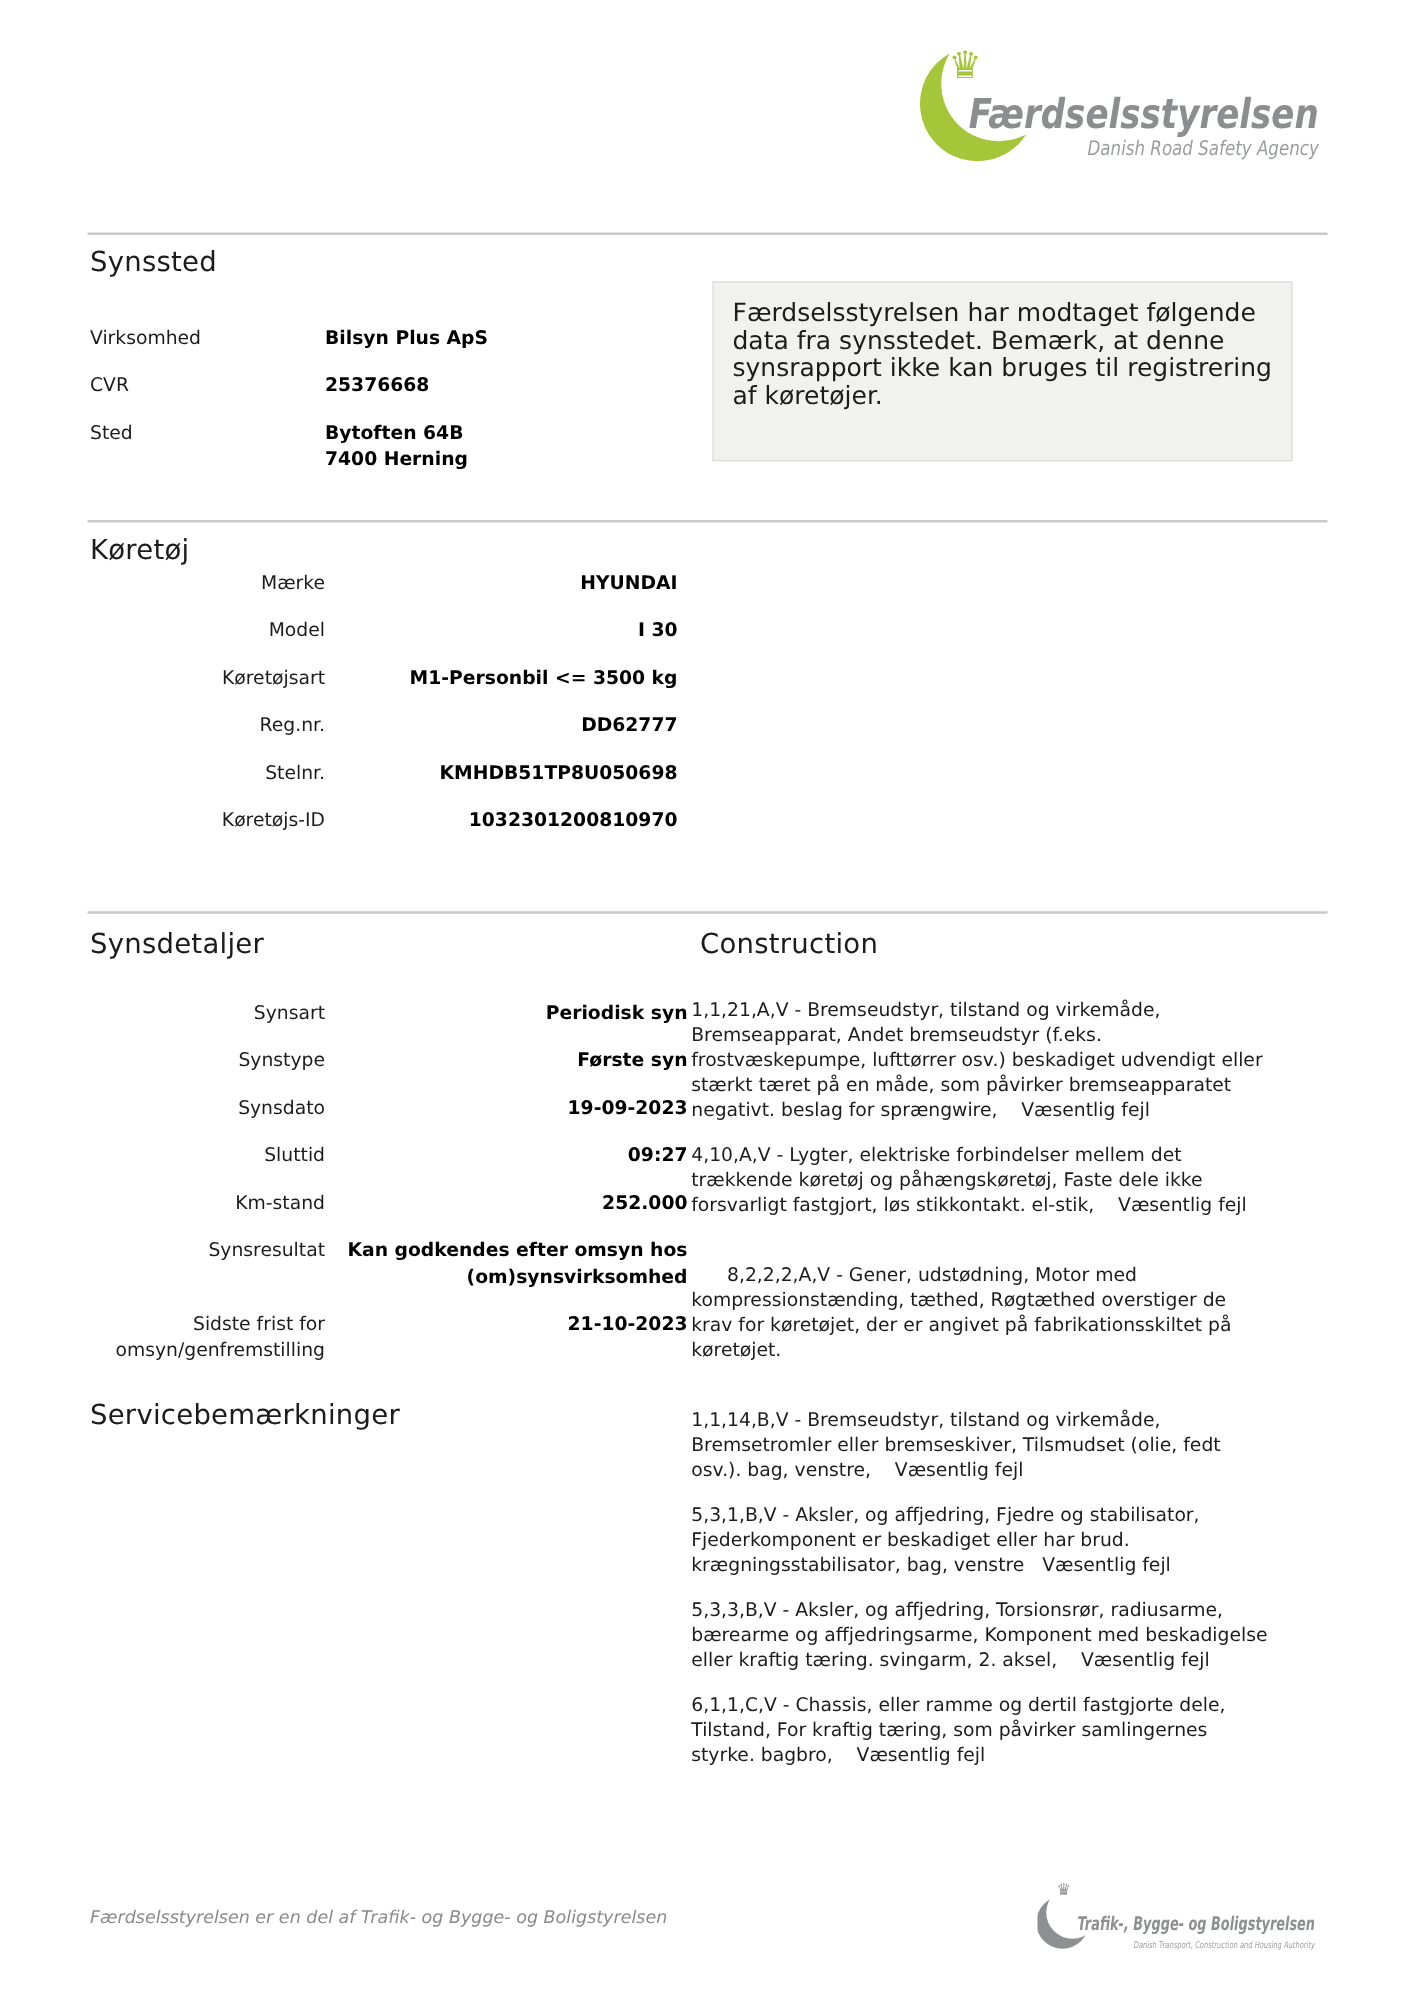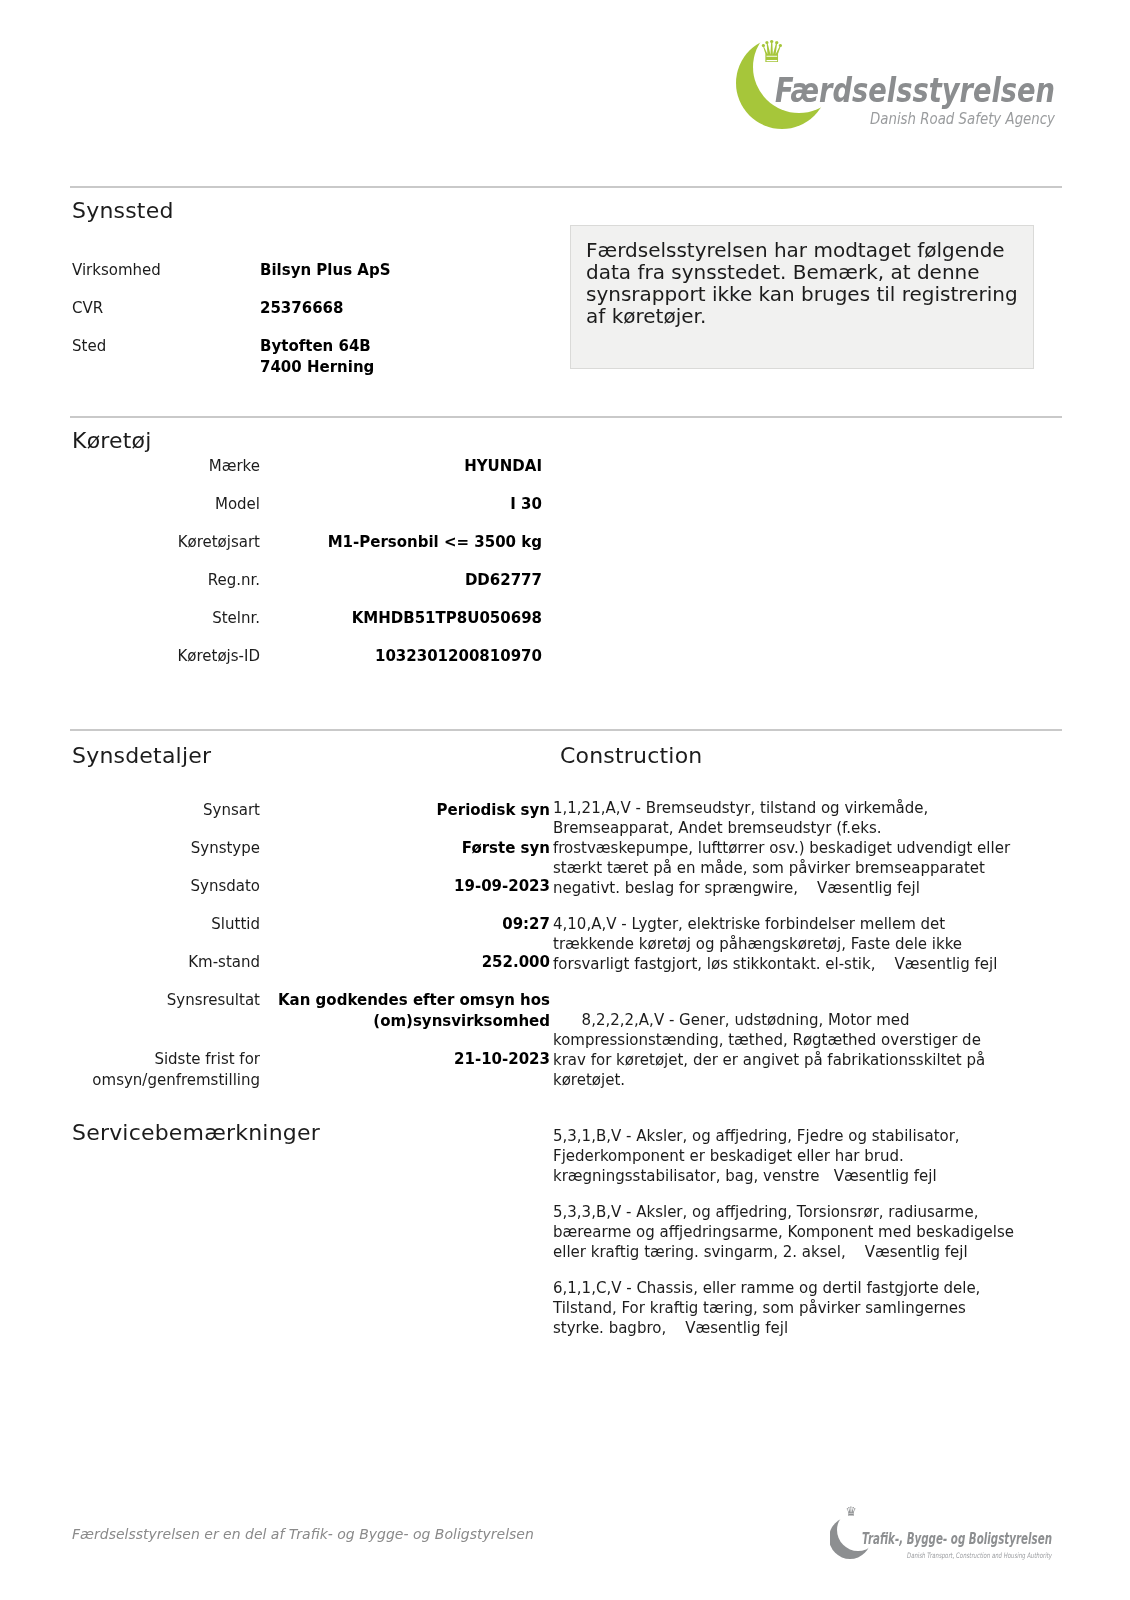--- a/index.html
+++ b/index.html
@@ -162,20 +162,21 @@
   <h2 class="section-heading" style="left:72px; top:1088px;margin-top:32px;">Servicebemærkninger</h2>
 
   <h2 class="section-heading" style="left:560px; top:743px;">Construction</h2>
 
   <div class="faults">
     <div class="fault">1,1,21,A,V - Bremseudstyr, tilstand og virkemåde, Bremseapparat, Andet bremseudstyr (f.eks. frostvæskepumpe, lufttørrer osv.) beskadiget udvendigt eller stærkt tæret på en måde, som påvirker bremseapparatet negativt. beslag for sprængwire,    Væsentlig fejl</div>
     <div class="fault">4,10,A,V - Lygter, elektriske forbindelser mellem det trækkende køretøj og påhængskøretøj, Faste dele ikke forsvarligt fastgjort, løs stikkontakt. el-stik,    Væsentlig fejl</div>
     <div class="fault">
       <span>8,2,2,2,A,V - Gener, udstødning, Motor med kompressionstænding, tæthed, Røgtæthed overstiger de krav for køretøjet, der er angivet på fabrikationsskiltet på køretøjet.</span>
     </div>
+    <div class="fault">1,1,14,B,V - Bremseudstyr, tilstand og virkemåde, Bremsetromler eller bremseskiver, Tilsmudset (olie, fedt osv.). bag, venstre,    Væsentlig fejl</div>
     <div class="fault">5,3,1,B,V - Aksler, og affjedring, Fjedre og stabilisator, Fjederkomponent er beskadiget eller har brud. krægningsstabilisator, bag, venstre   Væsentlig fejl</div>
     <div class="fault">5,3,3,B,V - Aksler, og affjedring, Torsionsrør, radiusarme, bærearme og affjedringsarme, Komponent med beskadigelse eller kraftig tæring. svingarm, 2. aksel,    Væsentlig fejl</div>
     <div class="fault">6,1,1,C,V - Chassis, eller ramme og dertil fastgjorte dele, Tilstand, For kraftig tæring, som påvirker samlingernes styrke. bagbro,    Væsentlig fejl</div>
   </div>
 
   <div class="footer-note">Færdselsstyrelsen er en del af Trafik- og Bygge- og Boligstyrelsen</div>
 
   <div class="logo-footer">
     <svg width="232" height="70" viewBox="0 0 232 70">
       <circle cx="20" cy="40" r="21" fill="#8d8f91"></circle>

